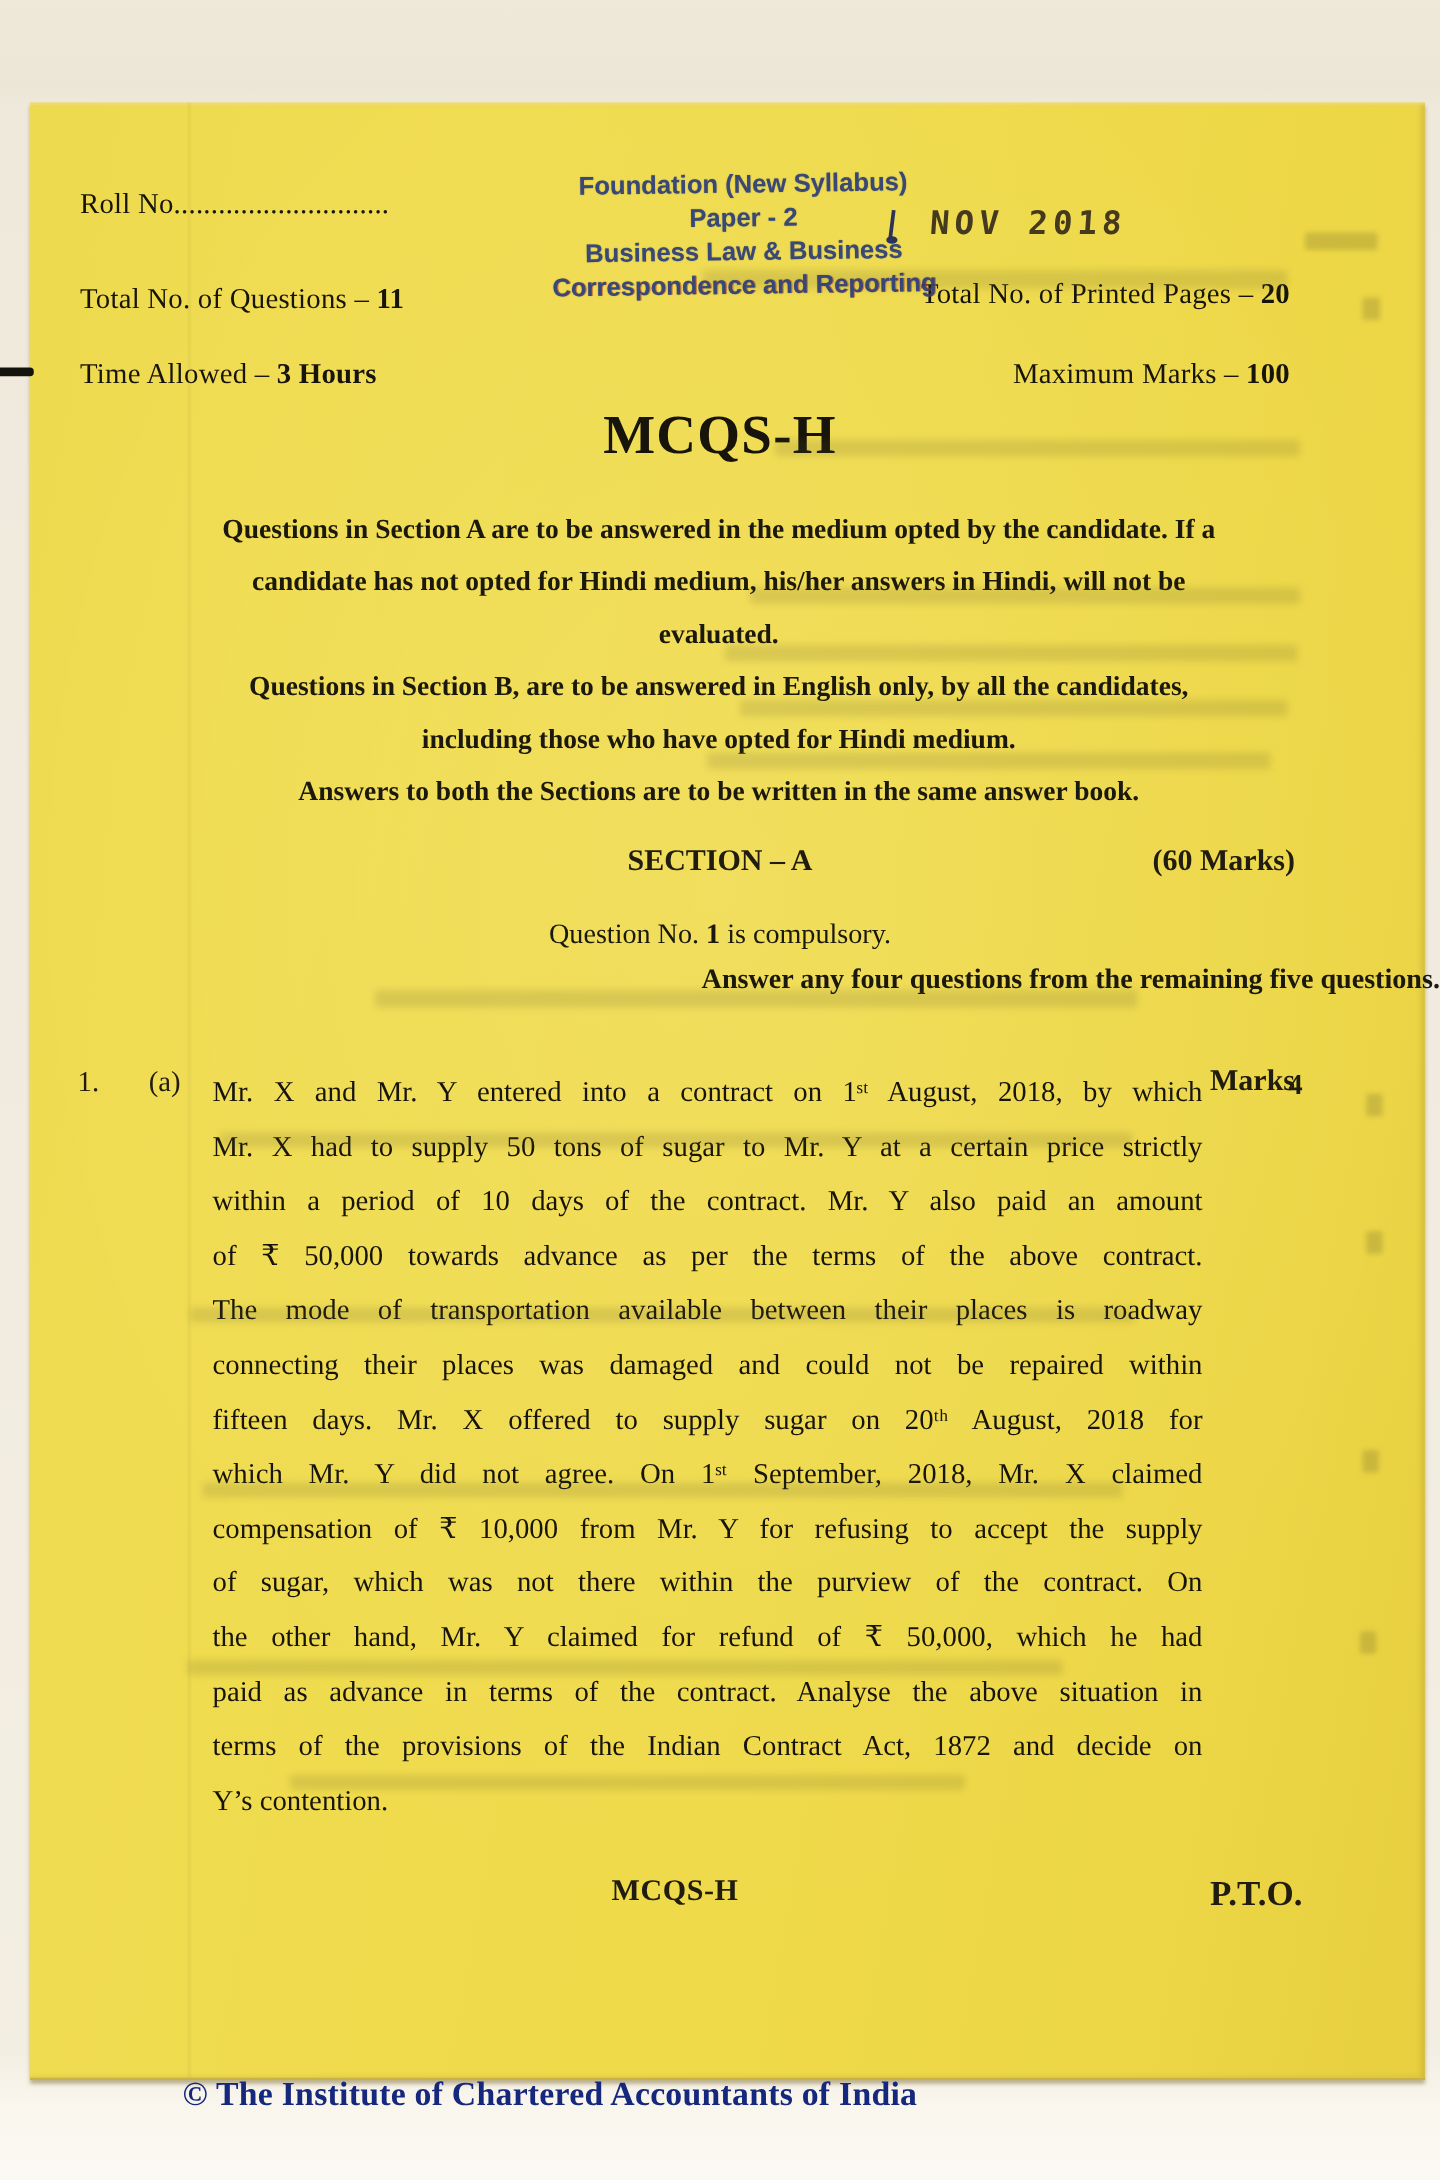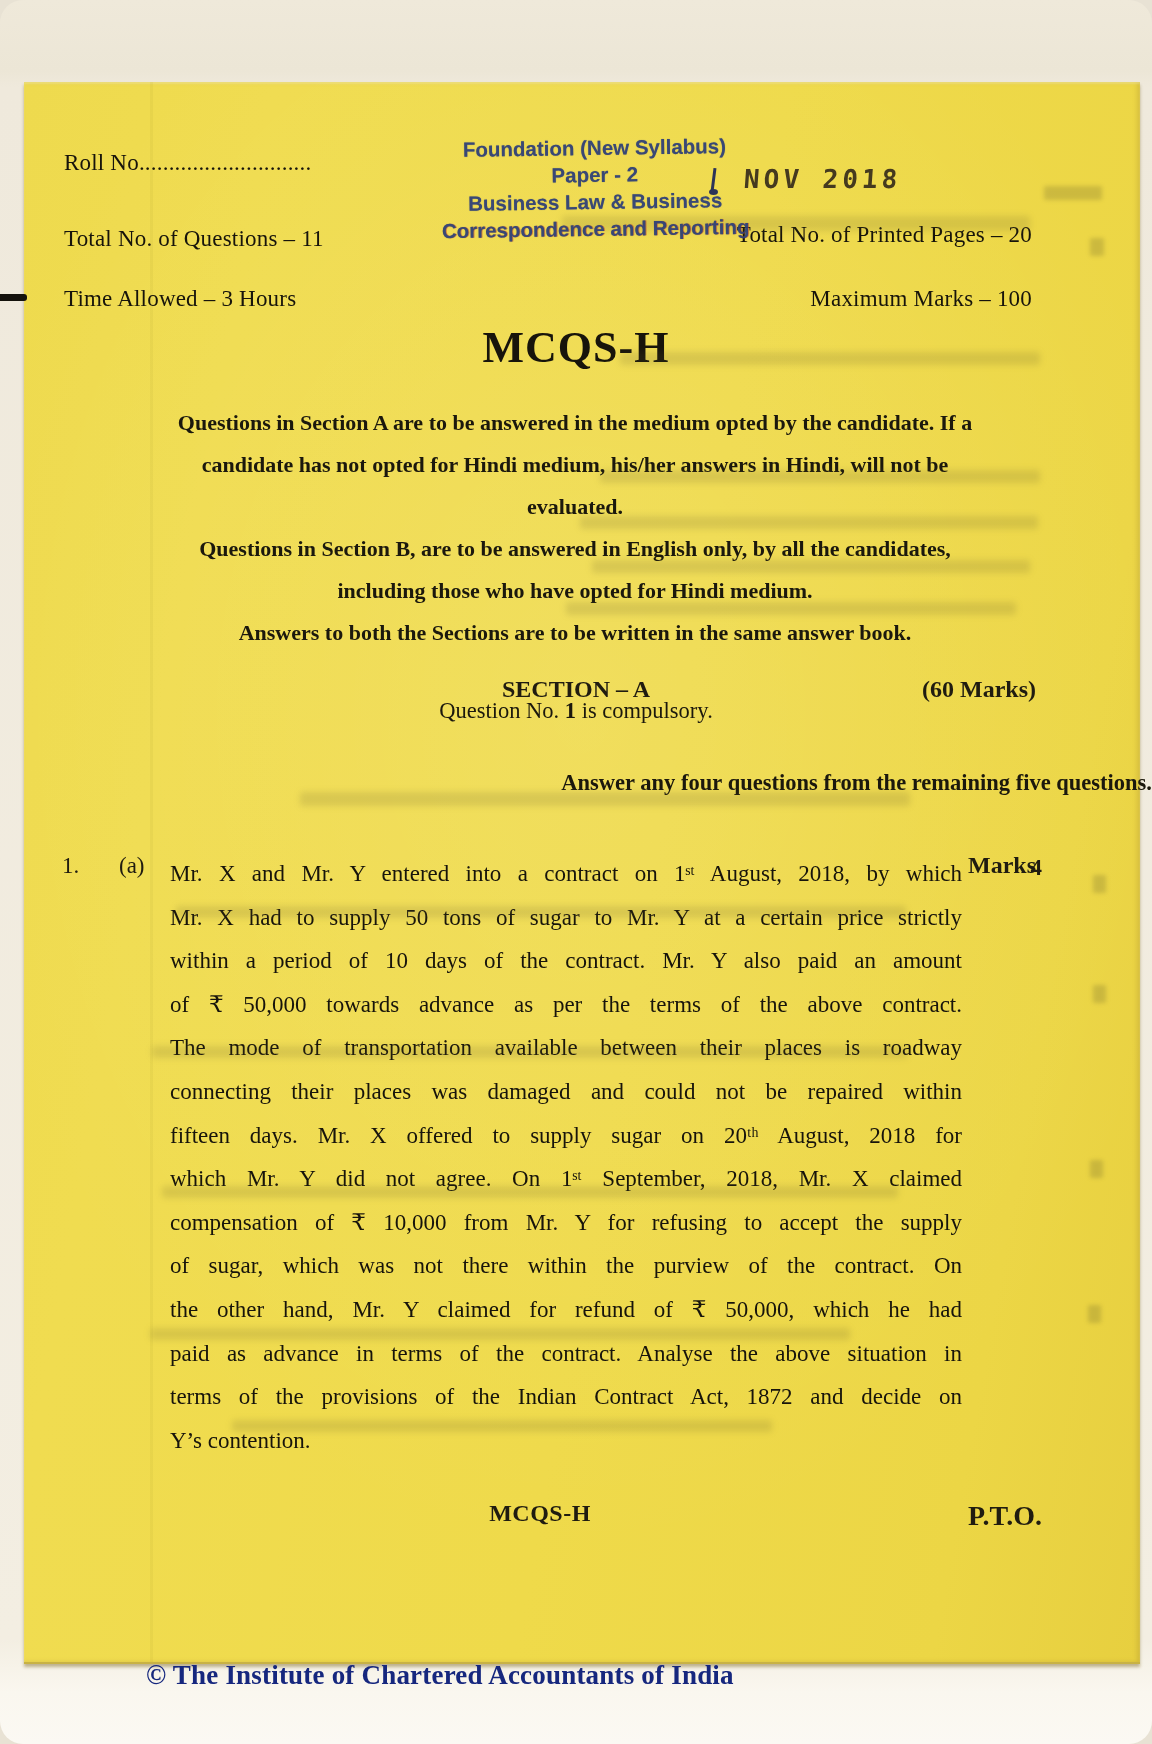--- a/index.html
+++ b/index.html
@@ -1,36 +1,35 @@
 <!DOCTYPE html>
 <html><head>
 <meta charset="utf-8">
 <style>
   html,body{margin:0;padding:0;background:#e8e2d4;}
   .scan{
     position:relative;width:1152px;height:1744px;overflow:hidden;
     background:linear-gradient(180deg,#efe9da 0%,#ece6d6 4%,#efe9dc 5%,#f3eee2 94%,#faf7ef 97%,#fbf9f3 100%);
     font-family:"Liberation Serif","DejaVu Serif","DejaVu Sans",serif;
     color:#201c10;
-    border-radius:23px;
   }
   
   .page{
     position:absolute;left:24px;top:82px;width:1116px;height:1580px;
     background:
       radial-gradient(ellipse 900px 1200px at 50% 40%, rgba(255,255,255,0.10), rgba(0,0,0,0) 70%),
       linear-gradient(100deg,#eeda4e 0%,#f0dc50 18%,#efda4a 55%,#ecd645 85%,#e7cf3f 100%);
     box-shadow:0 3px 3px rgba(120,100,30,0.45), inset 0 2px 2px rgba(255,255,255,0.25), inset -3px 0 4px rgba(150,125,40,0.25);
     border-bottom:2px solid #c8b244;
   }
   .fold{position:absolute;left:150px;top:82px;width:3px;height:1580px;background:rgba(120,100,20,0.06);}
   
   .abs{position:absolute;}
   .hdr{font-size:23px;letter-spacing:0.2px;color:#17140b;}
-  .hdr b{font-weight:400;}
+  .hdr b{font-weight:700;}
   .stamp{
     left:412px;top:134px;width:366px;text-align:center;
     font-family:"Liberation Sans","DejaVu Sans",sans-serif;font-weight:700;
     font-size:20.5px;line-height:27px;color:#2e3f78;
     transform:rotate(-0.8deg);opacity:0.94;text-shadow:0 0 1px rgba(46,63,120,0.55);
     z-index:4;
   }
   .stamp .rpt{text-shadow:1px 0 0 rgba(190,60,40,0.55),0 0 1px rgba(46,63,120,0.5);}
   .novstamp{
     left:744px;top:164px;
@@ -44,21 +43,21 @@
     left:0;top:322px;width:1152px;text-align:center;
     font-size:44px;font-weight:700;letter-spacing:1px;color:#17140b;
   }
   .instr{
     left:70px;top:402px;width:1010px;text-align:center;
     font-size:22px;font-weight:700;line-height:42px;color:#1b180d;
   }
   .secrow{left:0;top:676px;width:1152px;text-align:center;font-size:24px;font-weight:700;}
   .secmarks{right:116px;top:676px;font-size:24px;font-weight:700;}
   .note{left:0;width:1152px;text-align:center;font-size:22.5px;color:#1b180d;}
-  .n1{top:698px;}
+  .n1{top:734px;}
   .n2{top:770px;font-weight:600;text-align:right;}
   .n2 b,.n1 b{font-weight:800;}
   .markscol{right:116px;top:852px;font-size:24px;font-weight:700;}
   .qnum{left:62px;top:853px;font-size:23px;}
   .qpart{left:119px;top:853px;font-size:23px;}
   .qmarks{right:110px;top:855px;font-size:23px;font-weight:700;}
   .qtext{
     left:170px;top:852px;width:792px;
     font-size:23px;line-height:43.6px;color:#17140b;
   }

